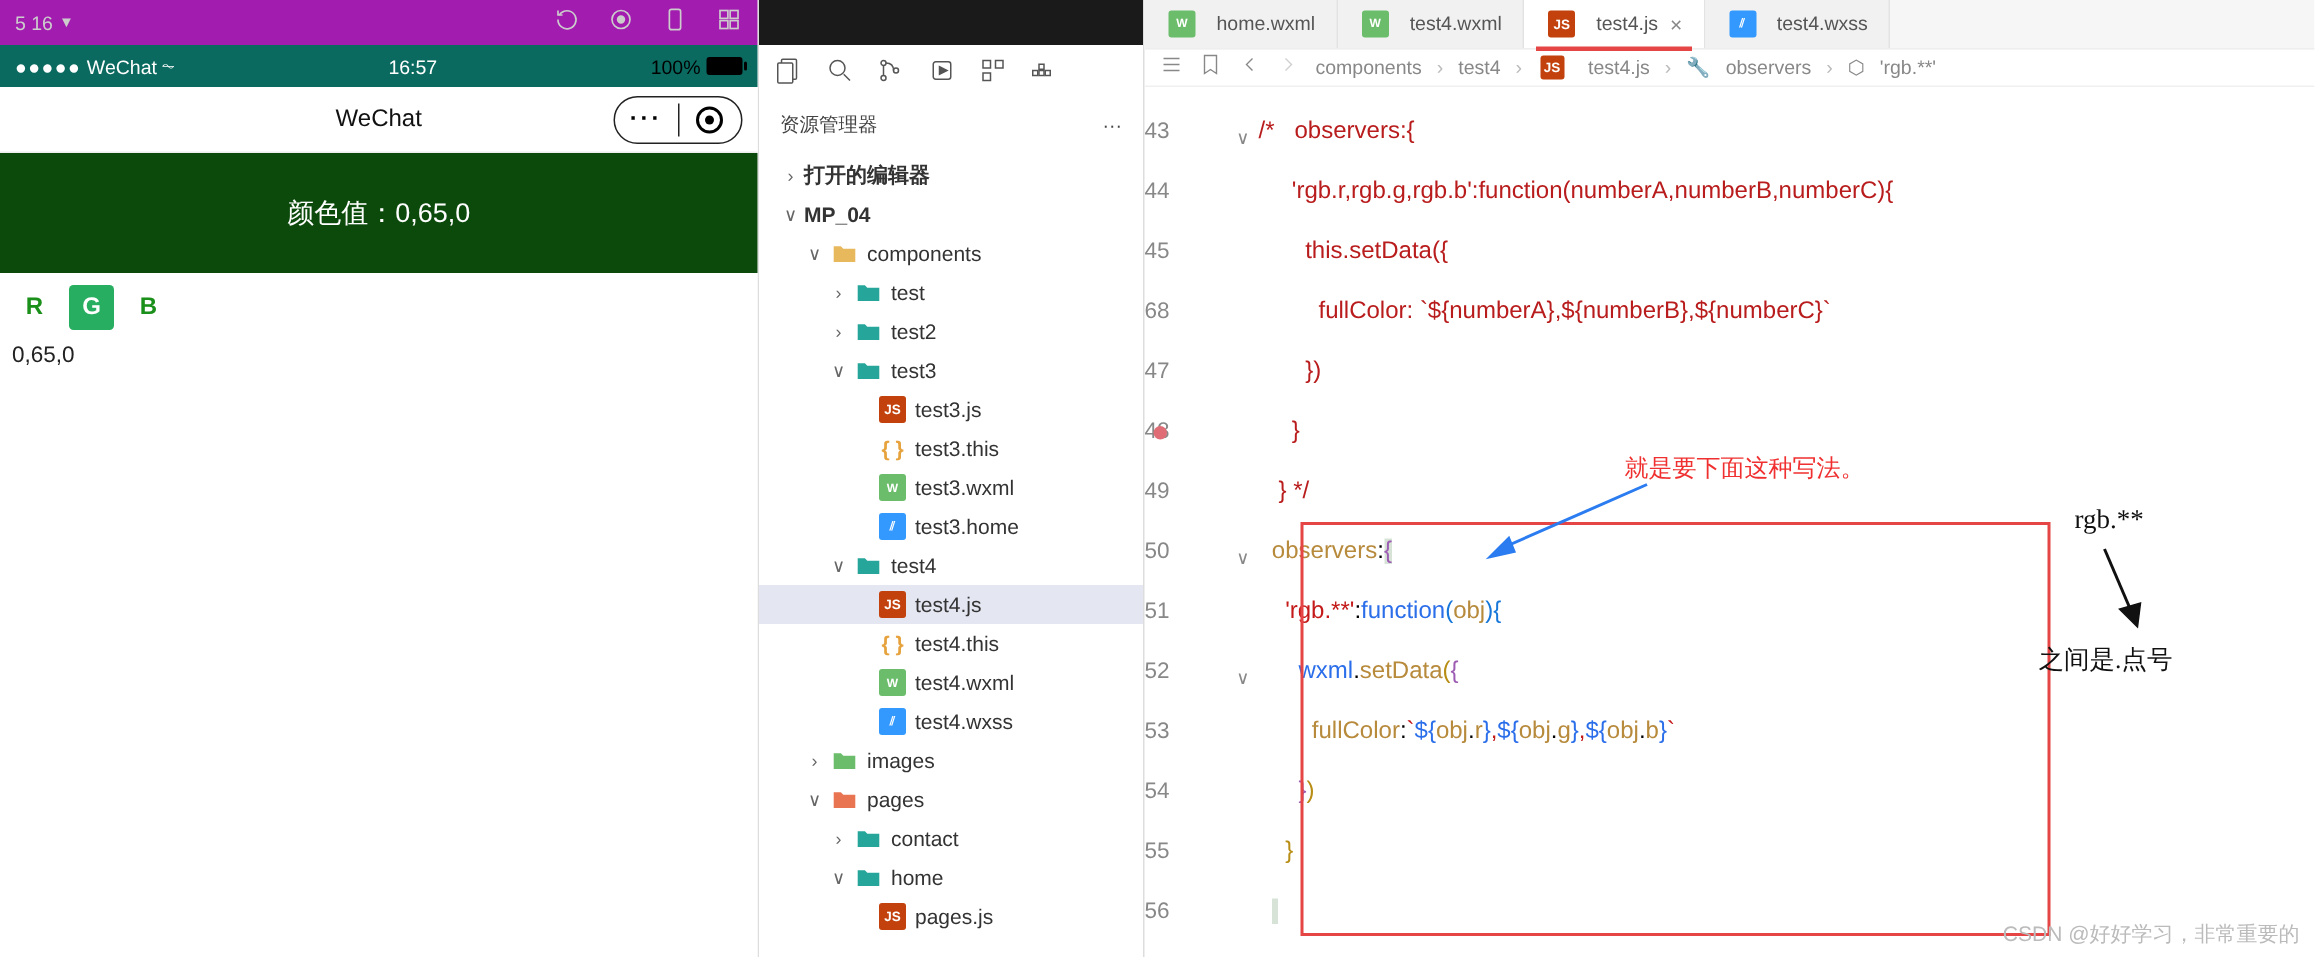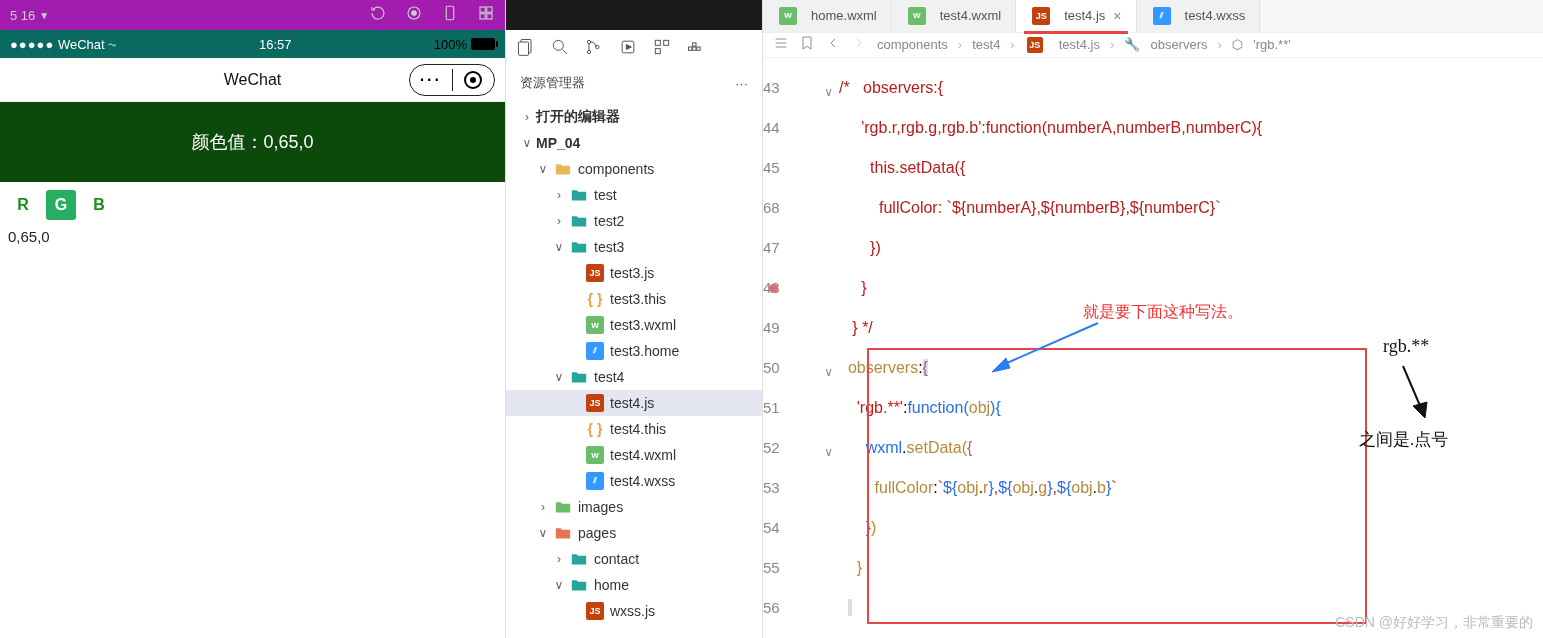--- a/index.html
+++ b/index.html
@@ -307,21 +307,21 @@
         <span class="ficon ic-folder">
           <svg viewBox="0 0 20 16">
             <path d="M1 2h6l2 2h10v11H1z"></path>
           </svg>
         </span>
         <span class="tree-label">home</span>
       </div>
     <div class="tree-row indent-4">
         <span class="chev"></span>
         <span class="ficon ic-js">JS</span>
-        <span class="tree-label">wxss.js</span>
+        <span class="tree-label">pages.js</span>
       </div>
   </div>
 </div>
 
 <div class="editor">
   <div class="tabs">
     <div class="tab">
         <span class="ficon ic-wxml">W</span>
         <span>home.wxml</span>
       </div>

